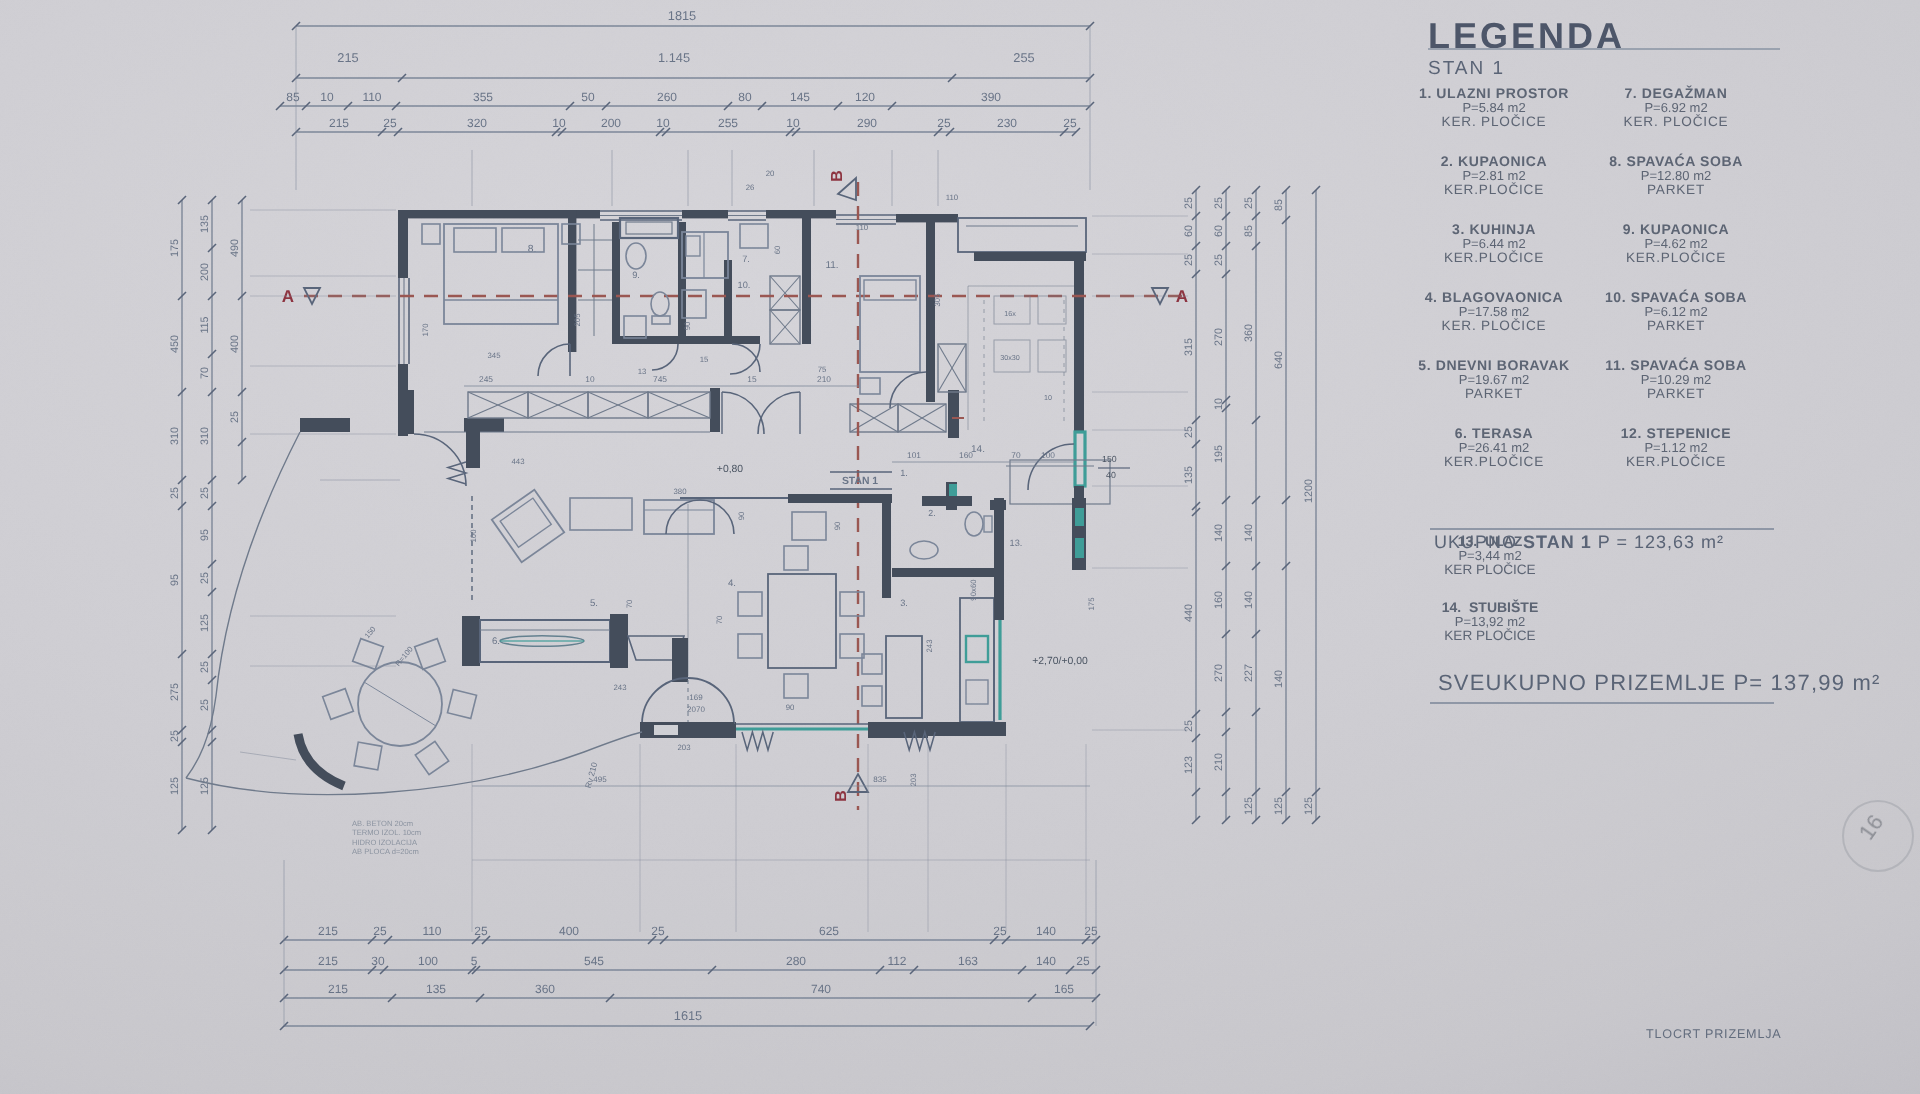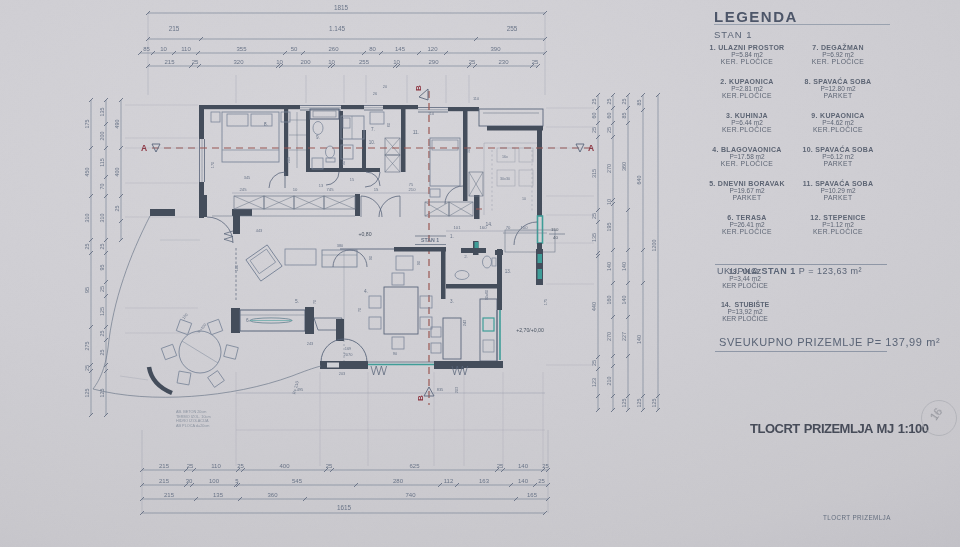--- a/index.html
+++ b/index.html
@@ -764,21 +764,21 @@
 <text x="476" y="100" font-size="3.9" fill="#697487" text-anchor="middle">110</text>
 <text x="375" y="95" font-size="3.9" fill="#697487" text-anchor="middle">26</text>
 <text x="385" y="88" font-size="3.9" fill="#697487" text-anchor="middle">20</text>
 
 <line x1="236" y1="393" x2="545" y2="393" stroke="#7d8798" stroke-width="0.5" opacity="0.7"></line>
 <text x="300" y="391" font-size="4.0" fill="#697487" text-anchor="middle">495</text>
 <text x="440" y="391" font-size="4.0" fill="#697487" text-anchor="middle">835</text>
 <line x1="236" y1="430" x2="545" y2="430" stroke="#7d8798" stroke-width="0.4" opacity="0.5"></line>
 </svg>
 
-<div class="leg" style="left:714px;top:8px;font-size:15px;font-weight:bold;letter-spacing:1.5px;color:#4d5669;">LEGENDA</div>
+<div class="leg" style="left:714px;top:8px;font-size:18px;font-weight:bold;letter-spacing:1.5px;color:#4d5669;">LEGENDA</div>
 
 <div class="leg" style="left:714px;top:24px;width:176px;border-top:0.8px solid #9aa2af;"></div>
 
 <div class="leg" style="left:714px;top:29px;font-size:9.5px;letter-spacing:1px;color:#5a6476;">STAN 1</div>
 
 <div class="leg" style="left:682px;top:44px;width:130px;text-align:center;">
       <div style="font-size:7px;font-weight:bold;letter-spacing:.3px;">1. ULAZNI PROSTOR</div>
       <div style="font-size:6.5px;">P=5.84 m2</div>
       <div style="font-size:6.8px;letter-spacing:.4px;">KER. PLOČICE</div>
     </div>
@@ -862,20 +862,19 @@
 <div class="leg" style="left:705px;top:301px;width:80px;text-align:center;">
       <div style="font-size:7px;font-weight:bold;">14.&nbsp;&nbsp;STUBIŠTE</div>
       <div style="font-size:6.5px;">P=13,92 m2</div>
       <div style="font-size:6.8px;">KER PLOČICE</div>
     </div>
 
 <div class="leg" style="left:719px;top:336px;font-size:11px;letter-spacing:.6px;color:#5a6476;">SVEUKUPNO PRIZEMLJE P= 137,99 m²</div>
 
 <div class="leg" style="left:715px;top:351px;width:172px;border-top:0.9px solid #8f97a6;"></div>
 
-<div class="leg" style="left:750px;top:421px;font-size:13px;font-weight:bold;letter-spacing:-.5px;word-spacing:1px;color:#474c59;">TLOCRT PRIZEMLJA MJ 1:100</div>
 
 <div class="leg" style="left:921px;top:400px;width:34px;height:34px;border:1px solid #b3b4ba;border-radius:50%;"></div>
 
 <div class="leg" style="left:930px;top:408px;font-size:11px;color:#8d8f96;transform:rotate(-55deg);">16</div>
 
 <div class="leg" style="left:823px;top:514px;font-size:6.3px;letter-spacing:.4px;color:#636d7e;">TLOCRT PRIZEMLJA</div>
 </div>
 
 </body></html>

